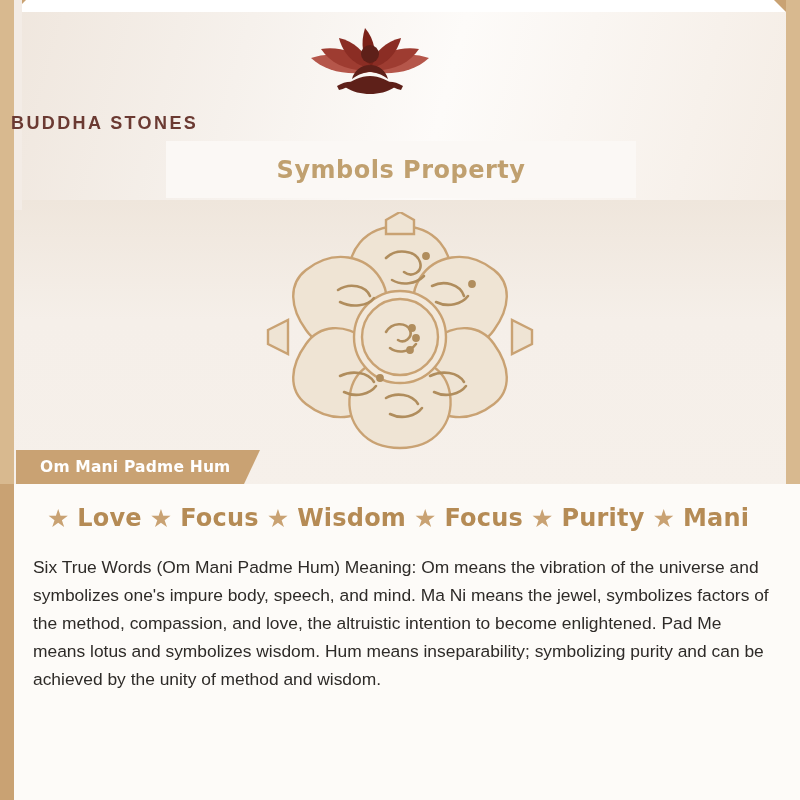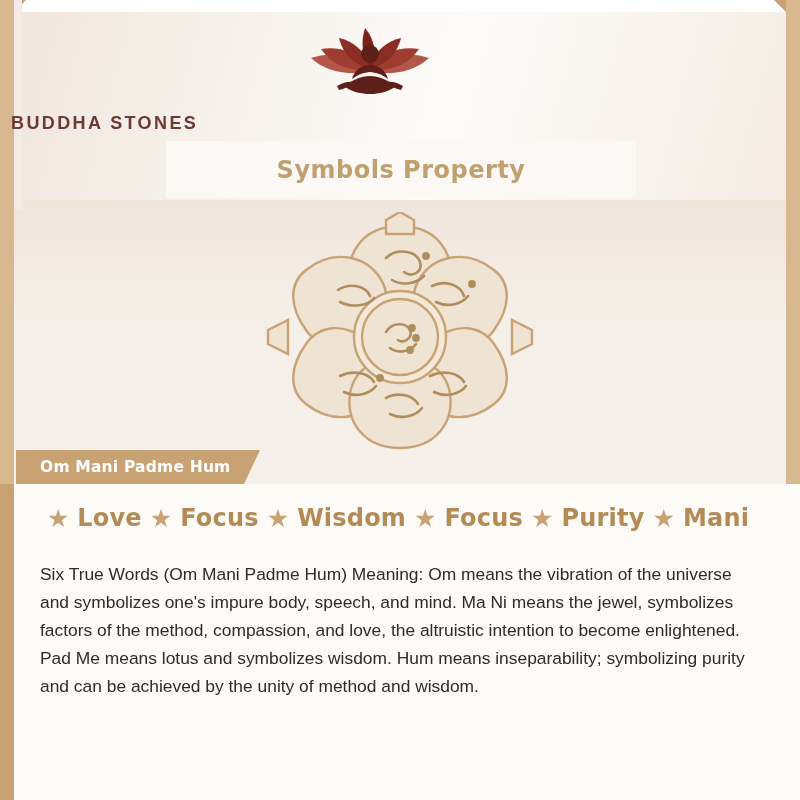--- a/index.html
+++ b/index.html
@@ -214,21 +214,21 @@
     position: absolute;
     left: 24px;
     top: 544px;
     width: 756px;
     font-family: "Liberation Sans", sans-serif;
     font-size: 17.4px;
     line-height: 28px;
     color: #2e2b28;
   }
   .body-text p {
-    margin: 16px;
+    margin: 9px;
   }
   .body-text p + p {
     margin-top: 0px;
   }
 </style>
 </head>
 <body>
 
 <div class="page">
 

